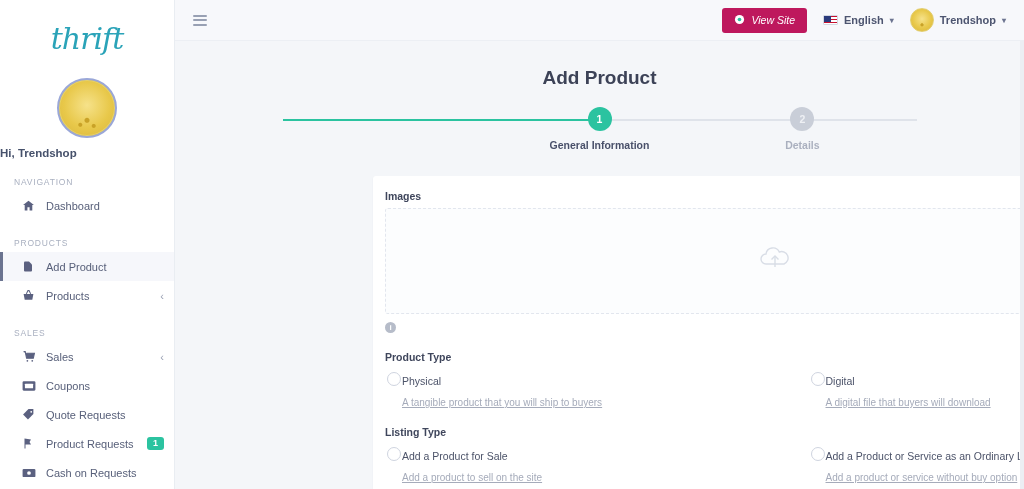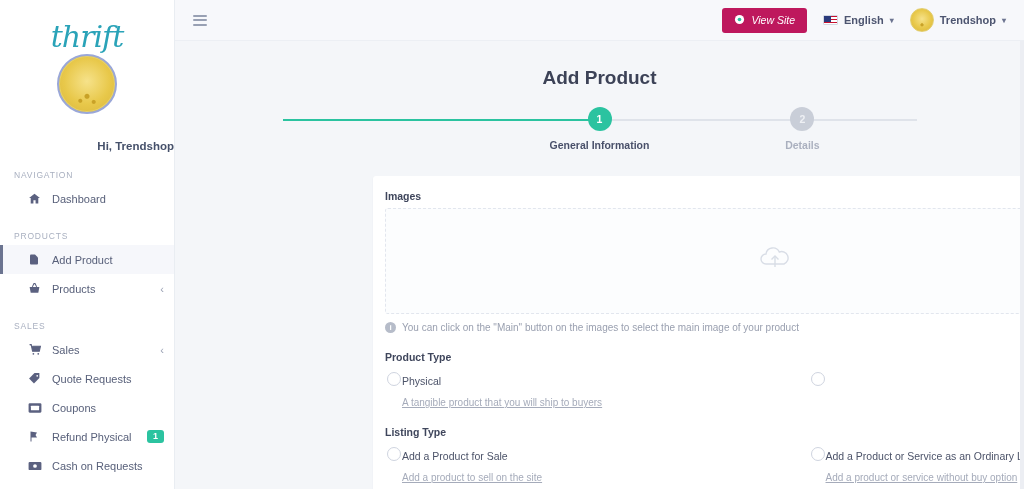--- a/index.html
+++ b/index.html
@@ -12,41 +12,41 @@
   .app { display: flex; width: 1024px; height: 489px; }
 
   
   .sidebar {
     width: 175px; min-width: 175px; height: 489px;
     background: #ffffff;
     border-right: 1px solid #e9edf2;
     position: relative;
     overflow: hidden;
   }
-  .brand { height: 52px; display: flex; align-items: flex-end; justify-content: center; }
+  .brand { height: 52px; display: flex; align-items: flex-start; justify-content: center; margin-top: 24px; }
   .brand-logo { font-family: "DejaVu Serif", serif; font-style: italic; font-size: 30px; color: #2aa3b8; letter-spacing: -1px; line-height: 1; }
   .avatar-wrap { display: flex; justify-content: center; margin-top: 2px; }
   .avatar {
     width: 60px; height: 60px; border-radius: 50%;
     background:
       radial-gradient(circle at 50% 72%, #c9a227 0 2px, transparent 3px),
       radial-gradient(circle at 38% 80%, #c9a227 0 1.5px, transparent 2.5px),
       radial-gradient(circle at 62% 82%, #c9a227 0 1.5px, transparent 2.5px),
       radial-gradient(circle at 50% 45%, #f6e28a 0%, #e8c84a 55%, #d8b43a 100%);
     border: 2px solid #9aa7d8;
     box-shadow: 0 0 0 1px #e6d26a inset;
   }
-  .greeting { text-align: right; font-size: 11.5px; font-weight: bold; color: #46516b; margin-top: 26px; }
+  .greeting { text-align: left; font-size: 11.5px; font-weight: bold; color: #46516b; margin-top: 9px; }
   .sec-title {
     font-size: 8.5px; letter-spacing: .8px; color: #a9b0c0;
     padding: 0 0 0 14px; margin-top: 18px; margin-bottom: 4px; text-transform: uppercase;
   }
   .nav-item {
     display: flex; align-items: center; height: 29px;
-    padding: 0 10px 0 28px; font-size: 11px; color: #58607a; cursor: pointer; position: relative;
+    padding: 0 10px 0 22px; font-size: 11px; color: #58607a; cursor: pointer; position: relative;
   }
   .nav-item .ico { width: 18px; min-width: 18px; display: flex; align-items: center; color: #5b6180; }
   .nav-item .lbl { margin-left: 6px; white-space: nowrap; }
   .nav-item.active { background: #f6f7fb; }
   .nav-item.active::before { content: ""; position: absolute; left: 0; top: 0; bottom: 0; width: 3px; background: #6b7490; }
   .chev { margin-left: auto; color: #9aa1b4; font-size: 11px; }
   .badge {
     margin-left: auto; background: #2bc3a0; color: #fff; font-size: 9px; font-weight: bold;
     border-radius: 3px; padding: 2px 6px; line-height: 1.1;
   }
@@ -180,43 +180,43 @@
             <circle cx="9" cy="20" r="1.6"></circle>
             <circle cx="18" cy="20" r="1.6"></circle>
             <path d="M2 3h3l2.5 12H20l2-9H7" stroke="#5b6180" stroke-width="2" fill="none"></path>
           </svg>
       </span>
       <span class="lbl">Sales</span>
       <span class="chev">‹</span>
     </div>
     <div class="nav-item">
       <span class="ico">
+        <svg width="14" height="12" viewBox="0 0 24 20" fill="#5b6180">
+            <rect x="1" y="2" width="22" height="16" rx="2"></rect>
+            <rect x="5" y="6" width="14" height="8" rx="1" fill="#fff"></rect>
+          </svg>
+      </span>
+      <span class="lbl">Coupons</span>
+    </div>
+    <div class="nav-item">
+      <span class="ico">
         <svg width="13" height="13" viewBox="0 0 24 24" fill="#5b6180">
             <path d="M2 12 12 2h9v9L11 21z"></path>
             <circle cx="17" cy="7" r="1.6" fill="#fff"></circle>
           </svg>
       </span>
       <span class="lbl">Quote Requests</span>
     </div>
     <div class="nav-item">
       <span class="ico">
-        <svg width="14" height="12" viewBox="0 0 24 20" fill="#5b6180">
-            <rect x="1" y="2" width="22" height="16" rx="2"></rect>
-            <rect x="5" y="6" width="14" height="8" rx="1" fill="#fff"></rect>
-          </svg>
-      </span>
-      <span class="lbl">Coupons</span>
-    </div>
-    <div class="nav-item">
-      <span class="ico">
         <svg width="12" height="13" viewBox="0 0 24 24" fill="#5b6180">
             <path d="M5 2v20h2v-8h11l-3-5 3-5z"></path>
           </svg>
       </span>
-      <span class="lbl">Refund Physical</span>
+      <span class="lbl">Product Requests</span>
       <span class="badge">1</span>
     </div>
     <div class="nav-item">
       <span class="ico">
         <svg width="14" height="12" viewBox="0 0 24 20" fill="#5b6180">
             <rect x="1" y="3" width="22" height="14" rx="2"></rect>
             <circle cx="12" cy="10" r="3.2" fill="#fff"></circle>
           </svg>
       </span>
       <span class="lbl">Cash on Requests</span>
@@ -286,35 +286,38 @@
           <svg width="34" height="28" viewBox="0 0 34 28" fill="none" stroke="#d8dde6" stroke-width="1.4">
             <path d="M26 19H8a5 5 0 0 1 0-10 7 7 0 0 1 13.3-2A5.2 5.2 0 0 1 26 19z"></path>
             <path d="M17 22V11"></path>
               <path d="M13.5 14.5 17 11l3.5 3.5"></path>
           </svg>
         </span>
       </div>
 
       <div class="hint">
         <span class="info-dot">i</span>
-        <span>You can click on the "Main" button on the images to select the main image of your product</span>
       </div>
 
       <div class="group">
         <div class="group-title">Product Type</div>
         <div class="opts">
           <label class="opt">
             <span class="radio"></span>
             <span>
               <span class="t1">Physical</span>
               <span class="t2" style="display:block">A tangible product that you will ship to buyers</span>
             </span>
           </label>
           <label class="opt col-r">
             <span class="radio"></span>
+            <span>
+              <span class="t1">Digital</span>
+              <span class="t2" style="display:block">A digital file that buyers will download</span>
+            </span>
           </label>
         </div>
       </div>
 
       <div class="group">
         <div class="group-title">Listing Type</div>
         <div class="opts">
           <label class="opt">
             <span class="radio"></span>
             <span>

